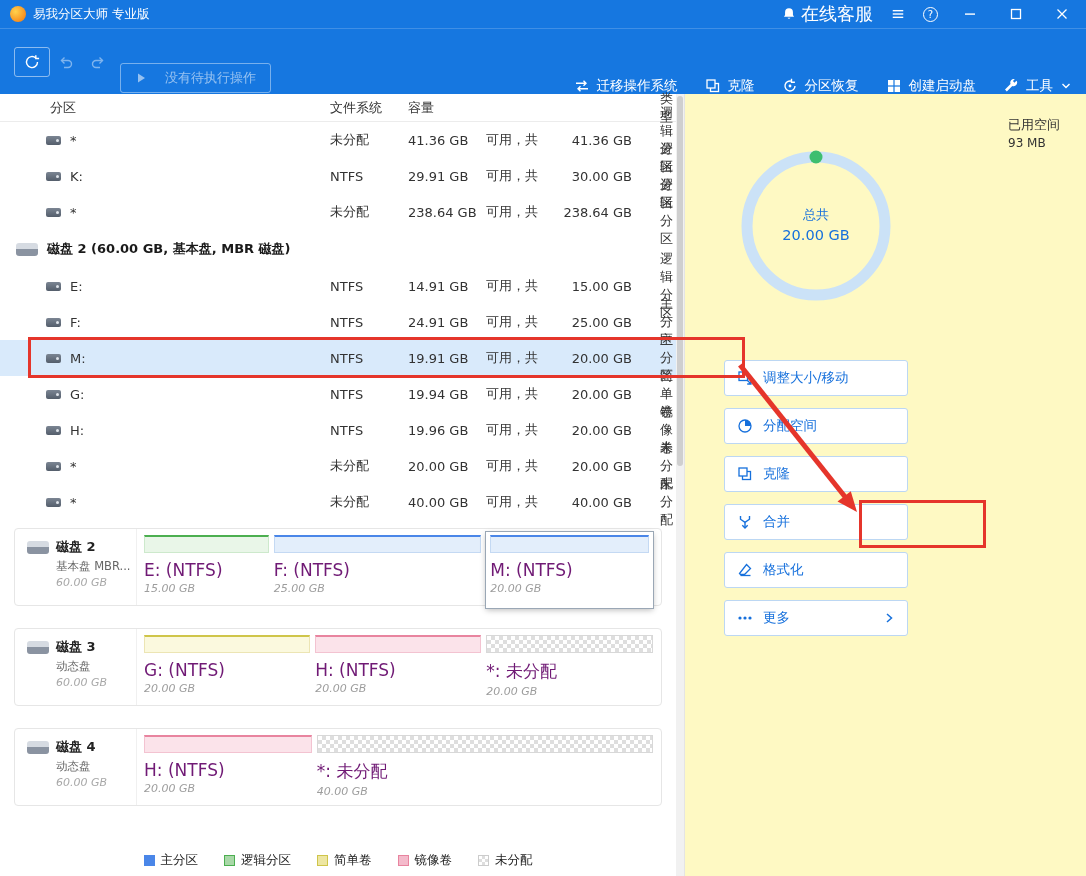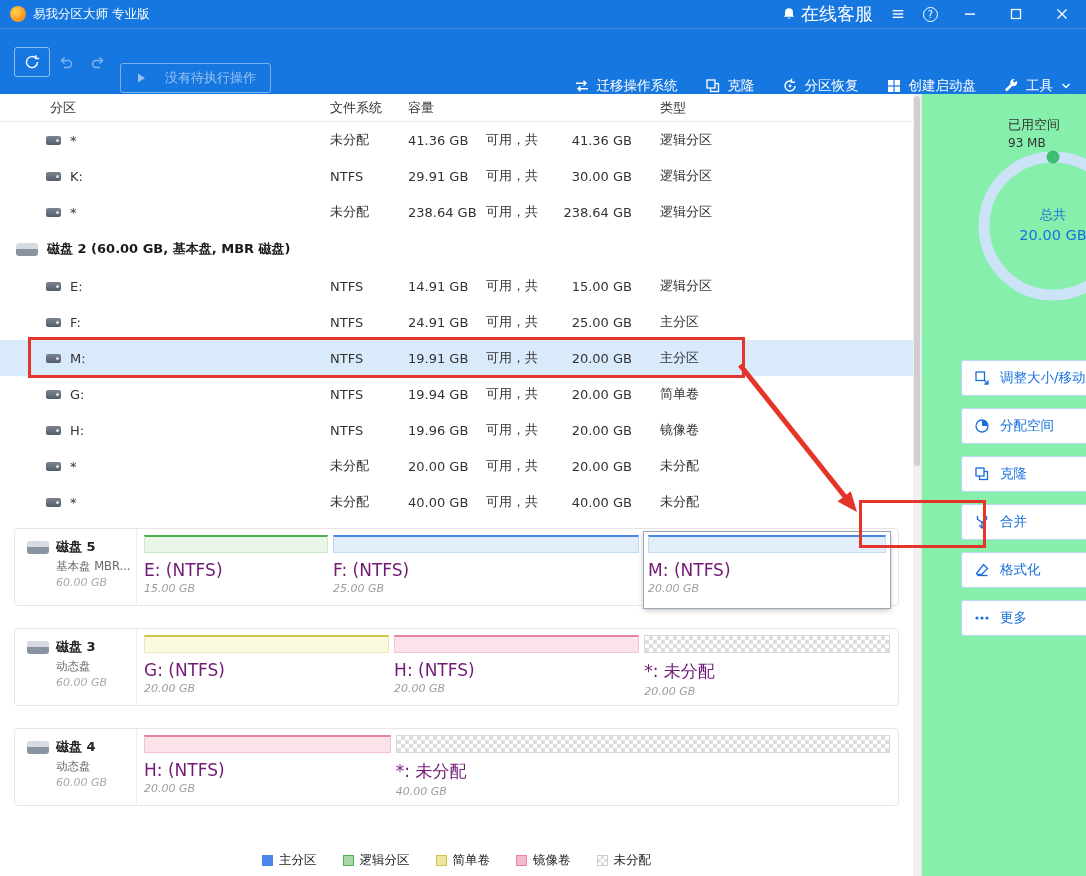--- a/index.html
+++ b/index.html
@@ -21,24 +21,24 @@
   
   .toolbar { height:66px; background:#1677E0; display:flex; align-items:center; padding:0 14px; border-top:1px solid rgba(255,255,255,0.18); }
   .tool-box { border:1px solid rgba(255,255,255,0.5); border-radius:3px; height:30px; display:flex; align-items:center; justify-content:center; padding:0 9px; cursor:pointer; }
   .tool-ghost { height:30px; display:flex; align-items:center; justify-content:center; padding:0 8px; opacity:0.45; }
   .pending-box { border:1px solid rgba(255,255,255,0.42); border-radius:3px; height:30px; display:flex; align-items:center; gap:18px; padding:0 14px; color:rgba(255,255,255,0.55); font-size:13px; margin-left:6px;margin-top:32px; }
   .tool-actions { margin-left:auto; display:flex; align-items:center; gap:27px; }
   .tool-action { display:flex; align-items:center; gap:7px; color:#fff; font-size:13.5px; cursor:pointer;margin-top:48px; }
 
   
   .content { position:absolute; top:94px; left:0; right:0; bottom:0; display:flex; background:#fff; }
-  .main { width:913px; position:relative; }
+  .main { width:676px; position:relative; }
   .vscroll { width:8px; background:#f1f1f1; position:relative; }
   .vscroll .thumb { position:absolute; top:2px; left:1px; width:6px; height:370px; background:#cfcfcf; border-radius:3px; }
-  .rightpanel { flex:1; border-left:1px solid #e4e4e4; position:relative; background:#86efac; }
+  .rightpanel { flex:1; border-left:1px solid #e4e4e4; position:relative; background:#fef9c3; }
 
   
   .thead { display:flex; height:28px; align-items:center; font-size:13px; color:#333; border-bottom:1px solid #ececec; }
   .c1 { width:330px; padding-left:46px; display:flex; align-items:center; gap:9px; }
   .thead .c1 { padding-left:50px; }
   .c2 { width:78px; }
   .c3 { width:252px; display:flex; align-items:center; }
   .c4 { flex:1; }
   .trow { display:flex; height:36px; align-items:center; font-size:13px; color:#333; cursor:pointer; }
   .trow.selected { background:#D9EAFB; }
@@ -361,21 +361,21 @@
             <span class="mid">可用，共</span>
             <span class="tot">40.00 GB</span>
           </div>
         <div class="c4">未分配</div>
       </div>
 
       <div class="dpanel">
         <div class="dinfo">
           <div class="drow1">
               <span class="disk3d"></span>
-              <span>磁盘 5</span>
+              <span>磁盘 2</span>
             </div>
           <div class="dkind">基本盘 MBR...</div>
           <div class="dsize">60.00 GB</div>
         </div>
         <div class="dparts">
           <div class="pblock pt-logical" style="width:25%">
             <div class="pbar"></div>
             <div class="plabel">E: (NTFS)</div>
             <div class="psize">15.00 GB</div>
           </div>

